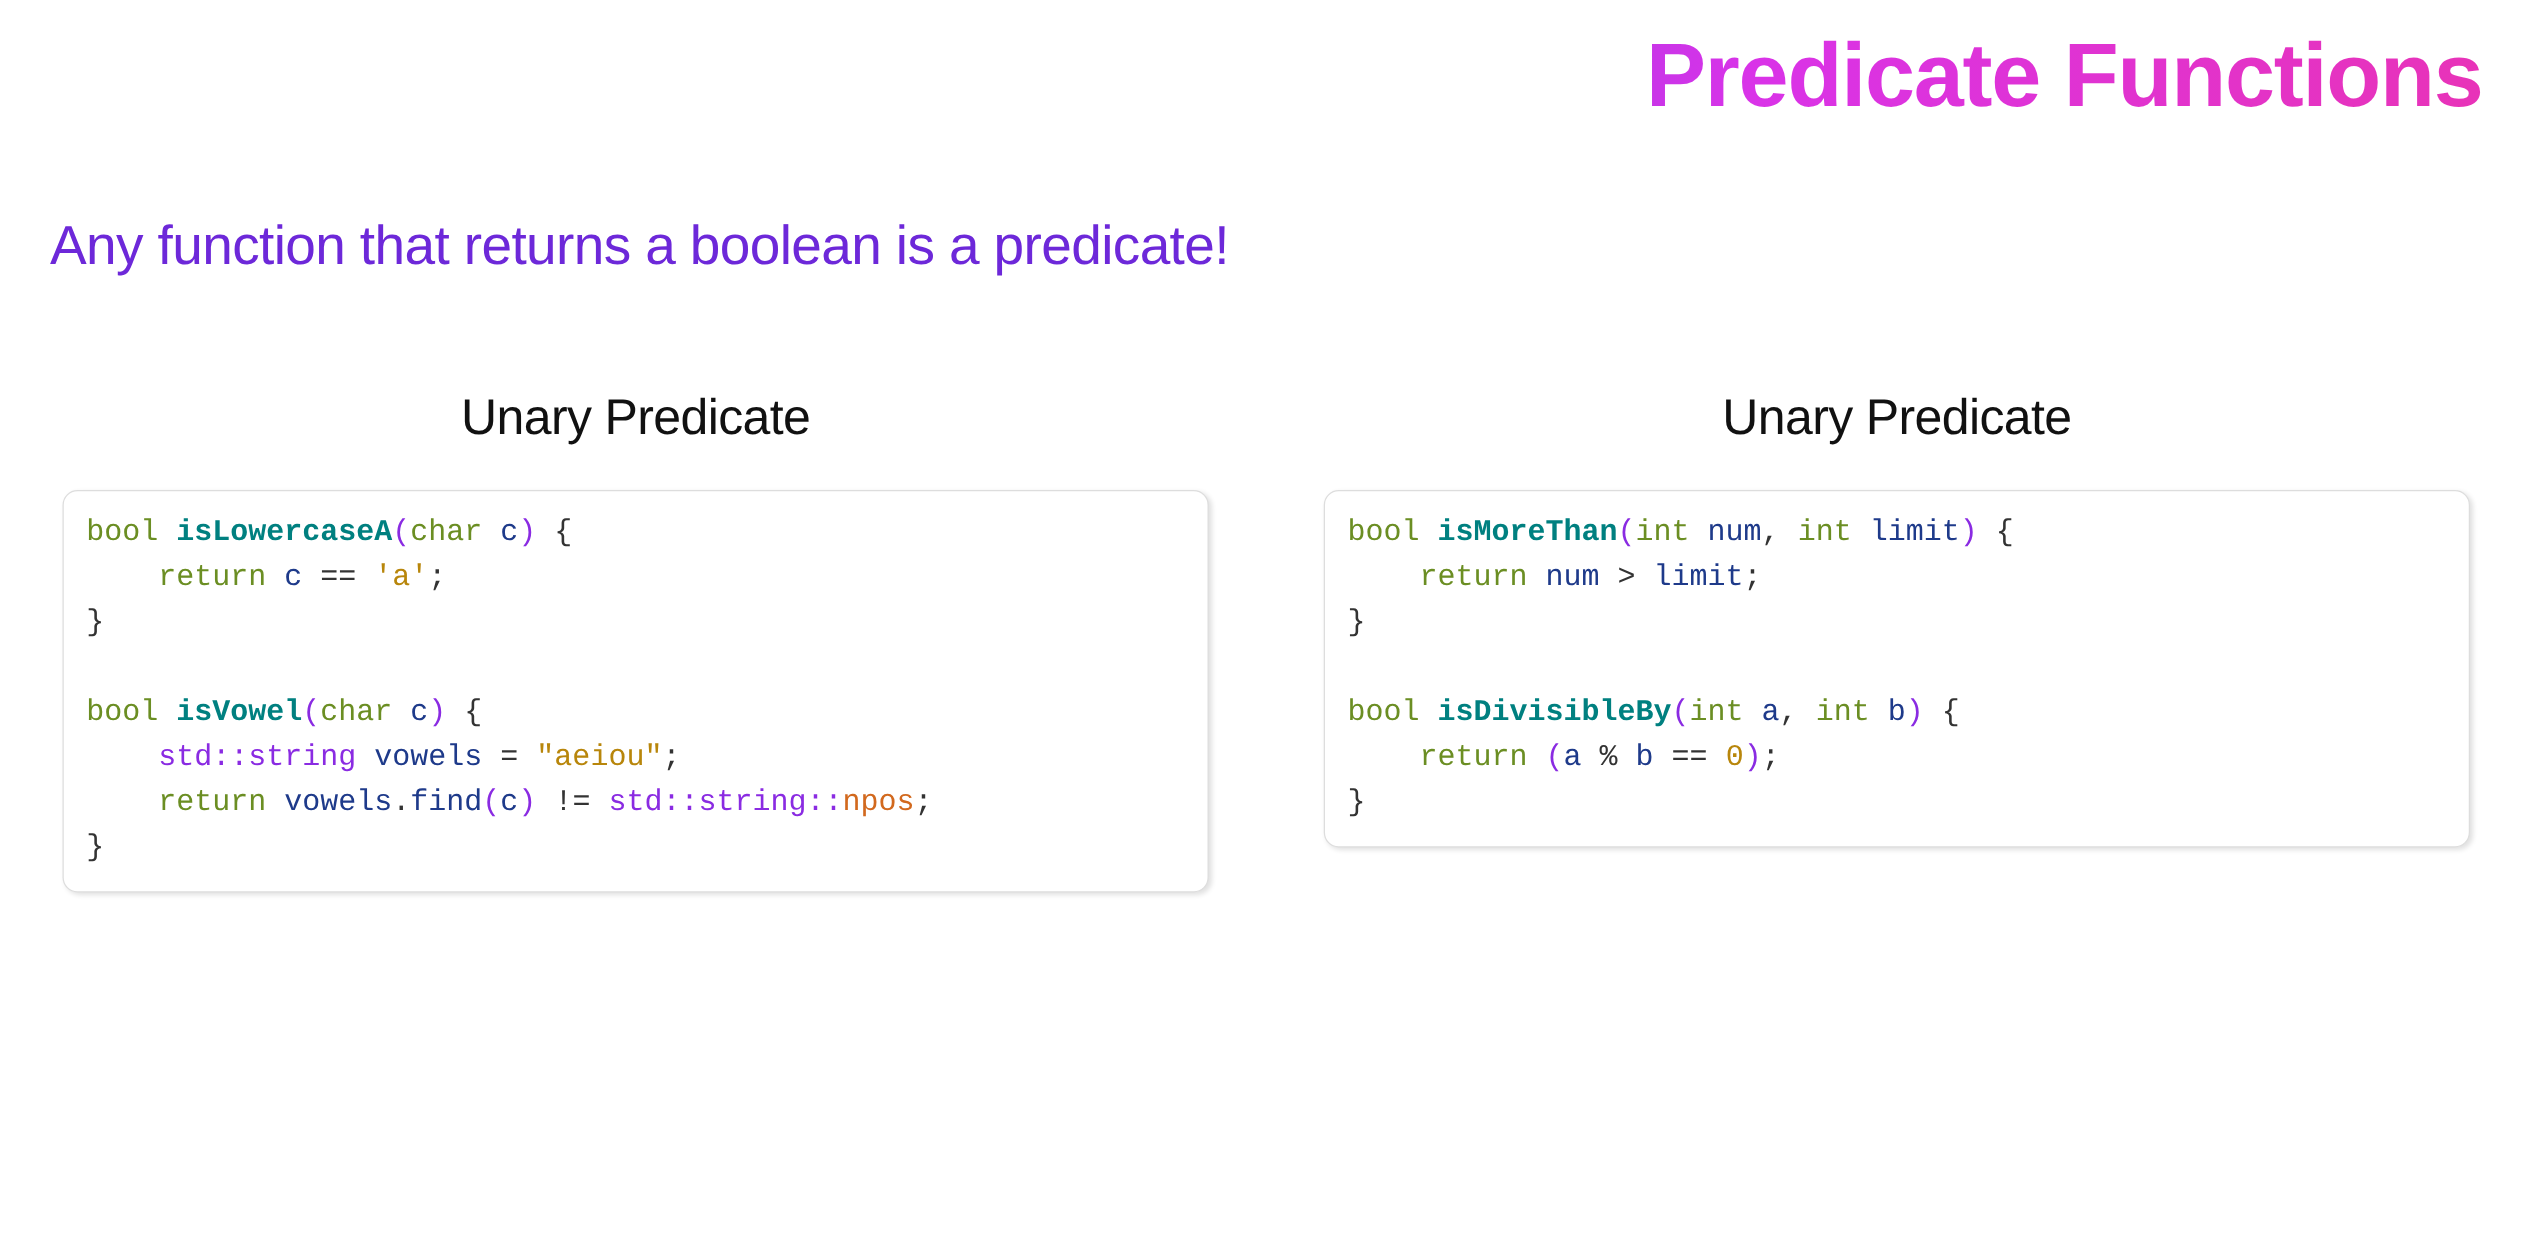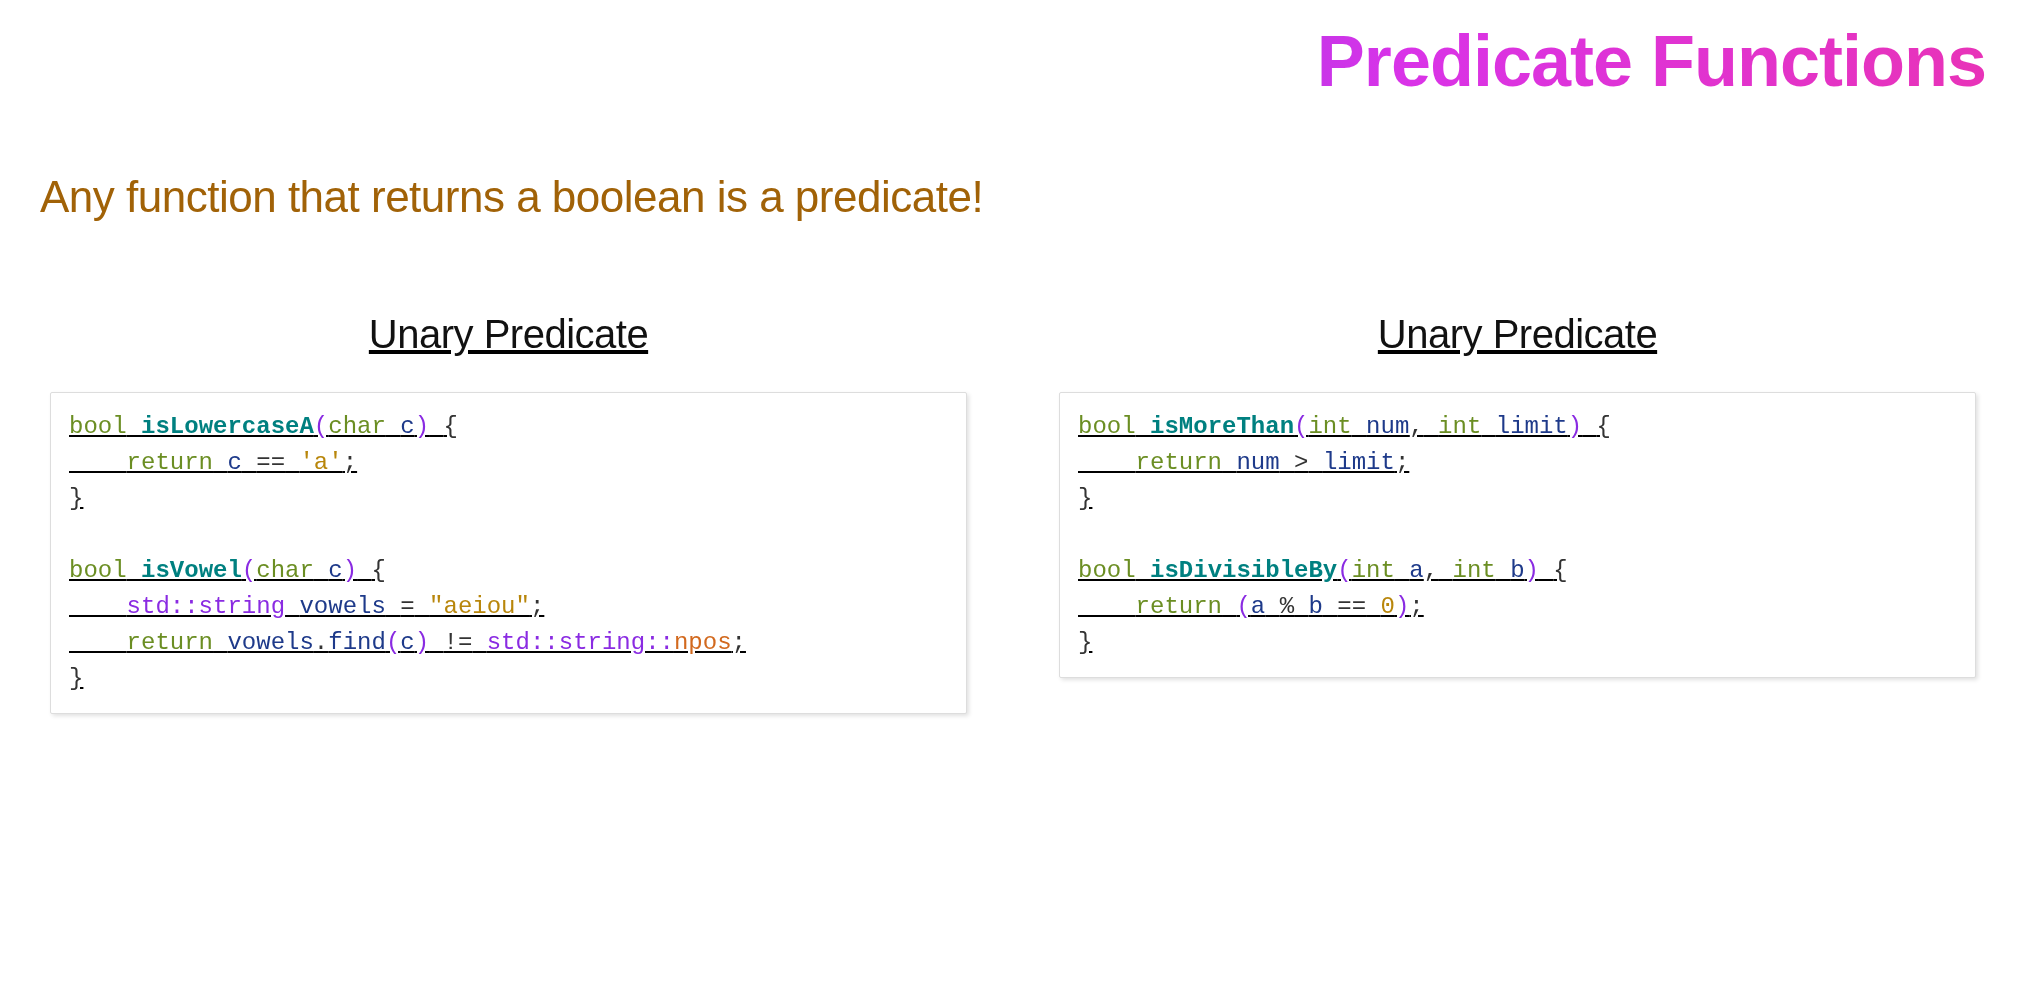--- a/index.html
+++ b/index.html
@@ -24,49 +24,48 @@
       -webkit-background-clip: text;
       background-clip: text;
       -webkit-text-fill-color: transparent;
       margin-bottom: 70px;
       letter-spacing: -1px;
     }
     
     .subtitle {
       font-size: 44px;
       font-weight: 400;
-      color: #a16207;
+      color: #6d28d9;
       margin-bottom: 90px;
       letter-spacing: -0.5px;
     }
     
     .columns {
       display: flex;
       gap: 92px;
       padding: 0 10px;
-      text-decoration: underline;
     }
     
     .column {
       flex: 1;
     }
     
     .column-title {
       font-size: 40px;
       font-weight: 400;
       text-align: center;
       color: #111;
       margin-bottom: 35px;
       letter-spacing: -0.5px;
     }
     
     .code-box {
       background: #ffffff;
       border: 1px solid #ddd;
-      border-radius: 2px;
+      border-radius: 12px;
       box-shadow: 2px 2px 4px rgba(0,0,0,0.12);
       padding: 16px 18px;
       font-family: "Courier New", Courier, monospace;
       font-size: 24px;
       line-height: 1.5;
       white-space: pre;
       color: #333;
     }
     
     .tok-type   { color: #6b8e23; }

